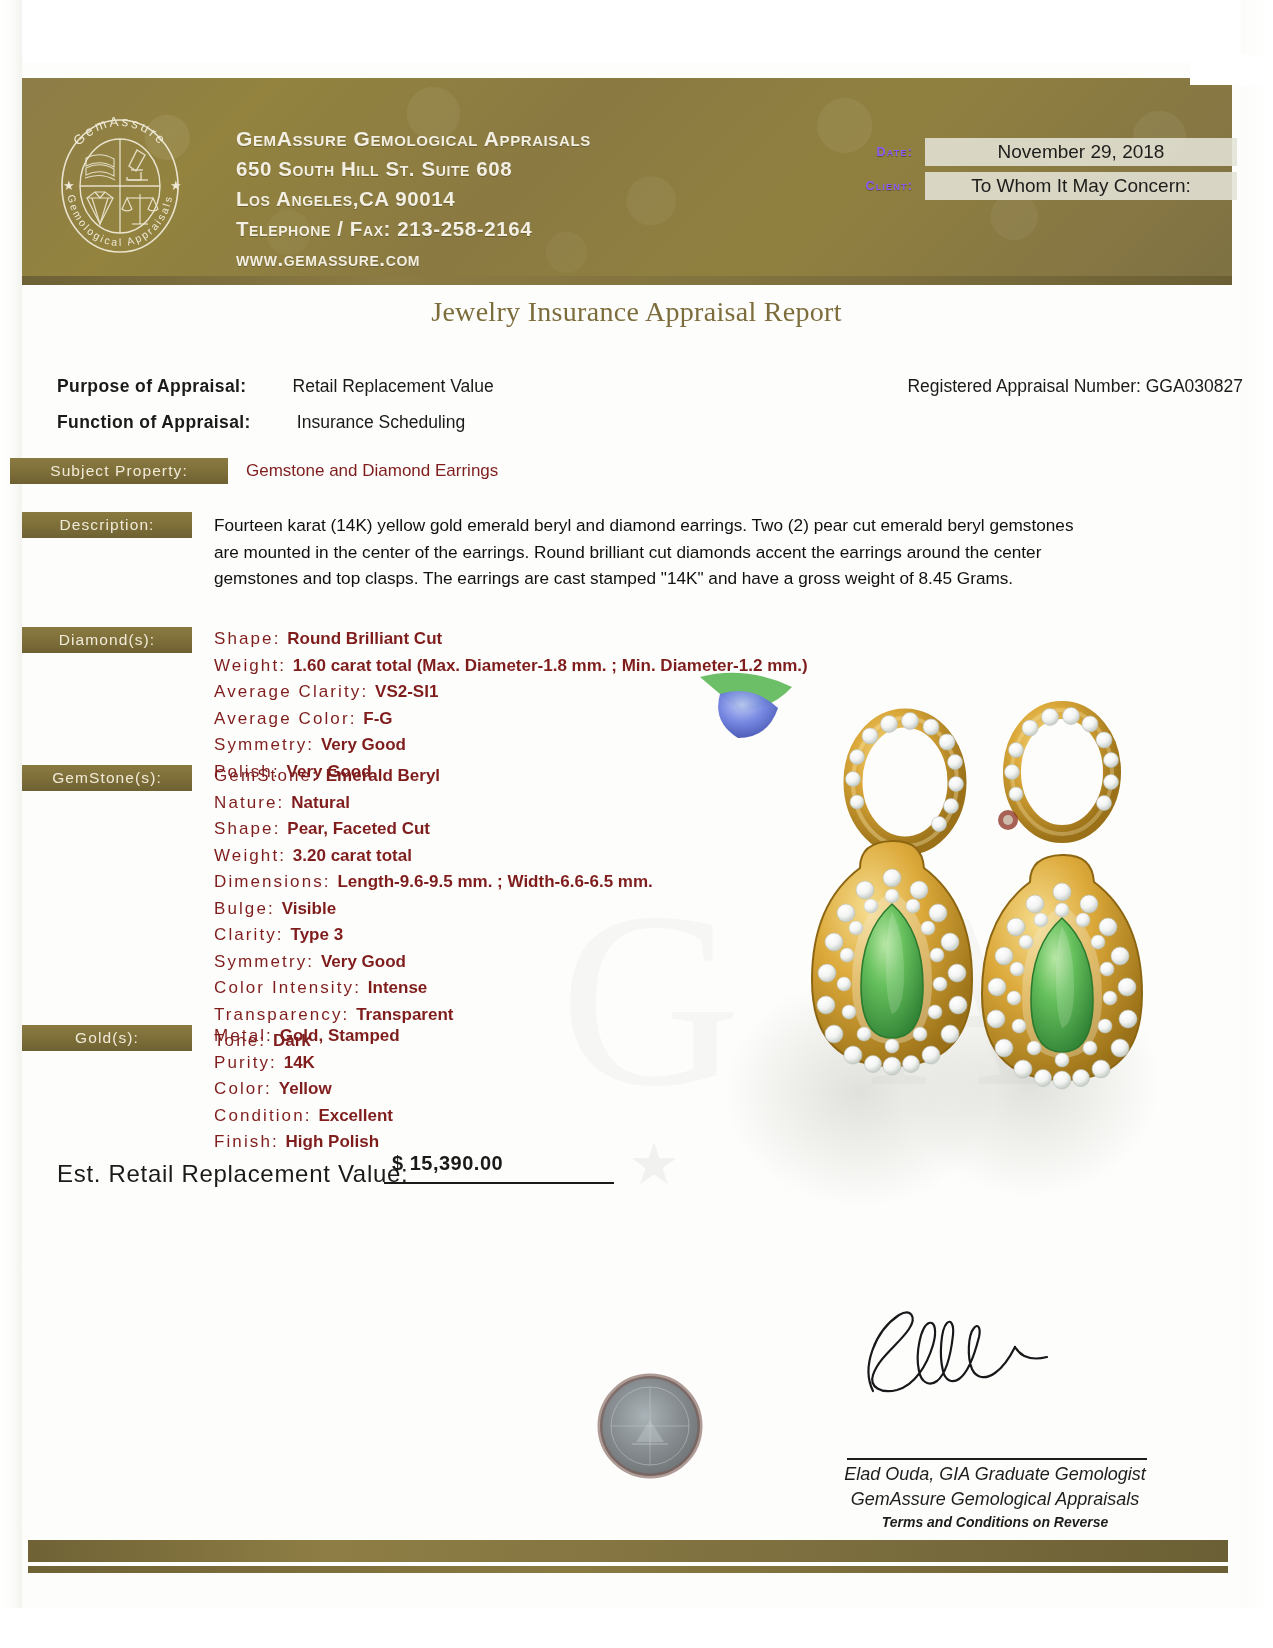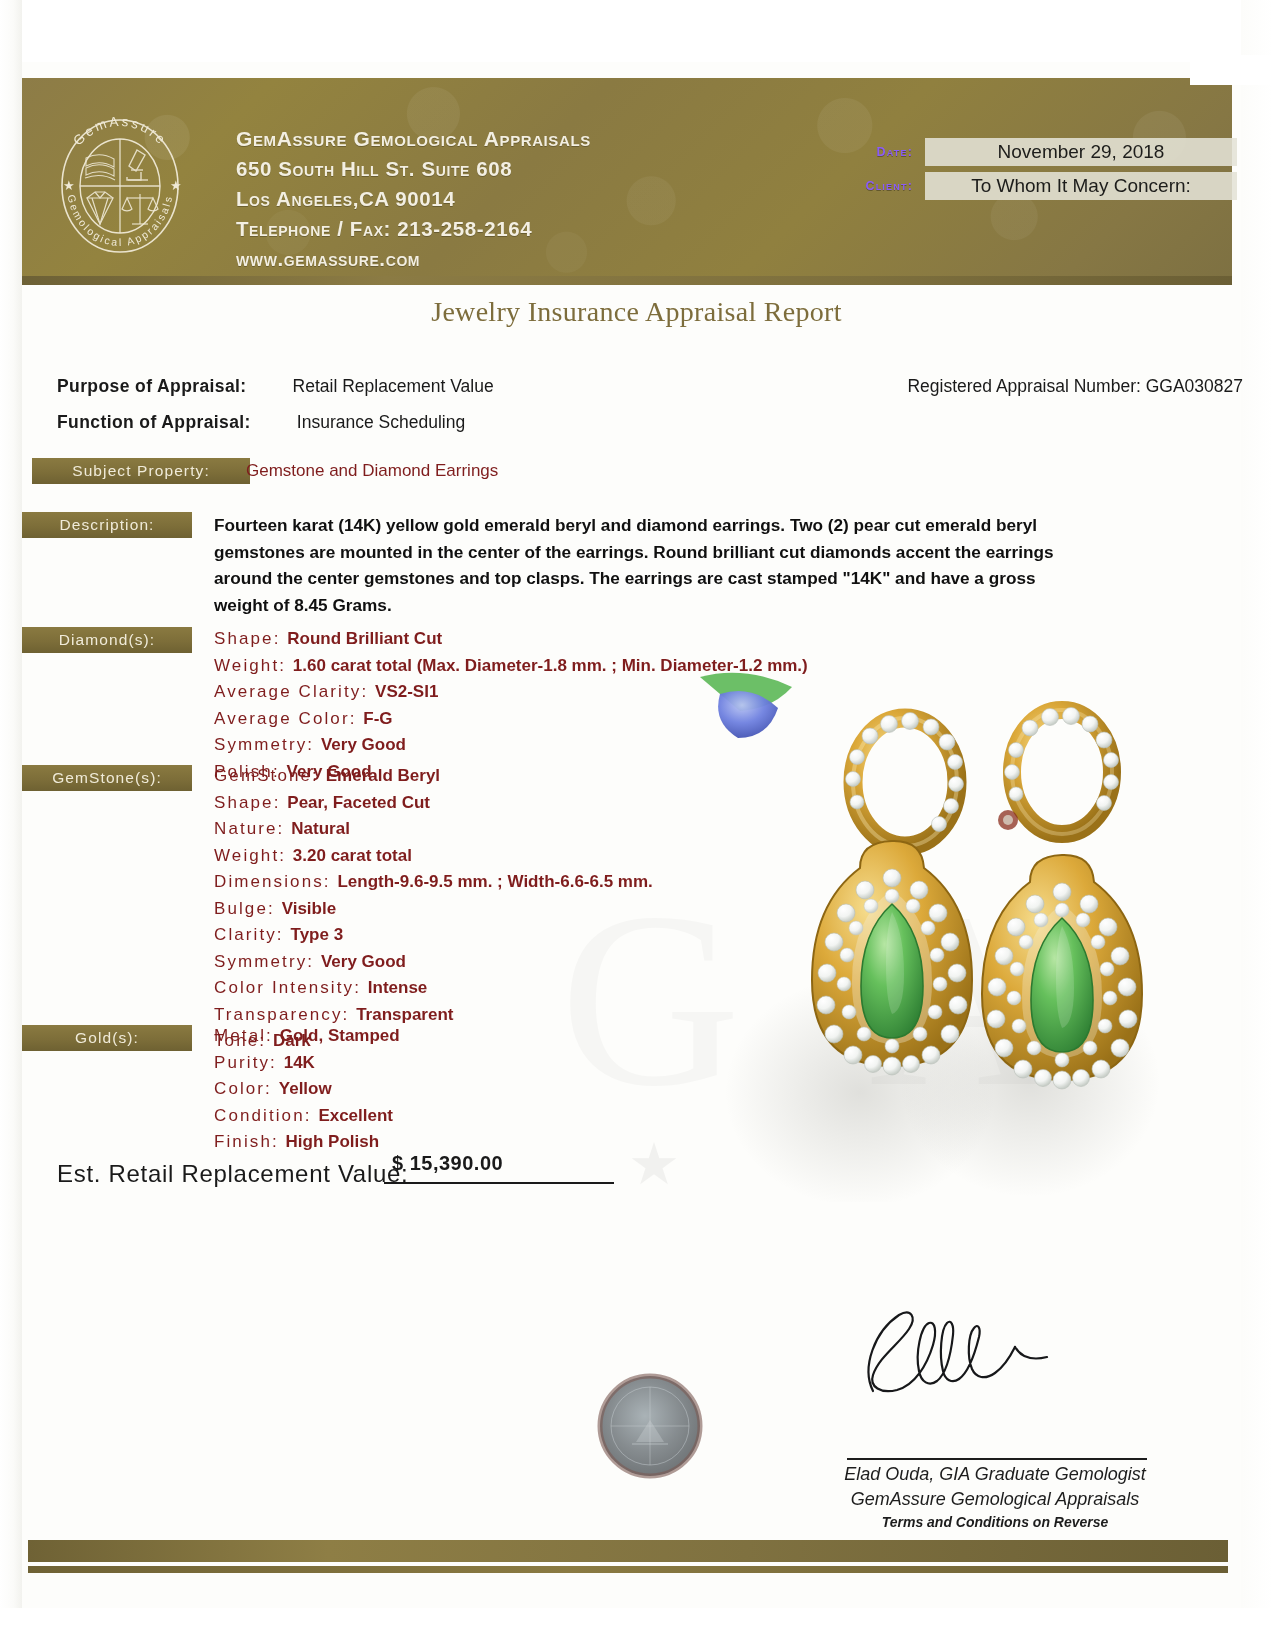--- a/index.html
+++ b/index.html
@@ -203,21 +203,20 @@
     letter-spacing: 0;
   }
 
   .desc-body {
     position: absolute;
     left: 214px; top: 512px;
     width: 880px;
     font-size: 17.2px;
     line-height: 26.5px;
     color: #101010;
-    font-weight: bold;
   }
 
   
   .value-label {
     position: absolute;
     left: 57px; top: 1160px;
     font-size: 24px;
     font-weight: normal;
     letter-spacing: 0.7px;
     white-space: nowrap;
@@ -398,41 +397,41 @@
   <div class="doc-title">Jewelry Insurance Appraisal Report</div>
 
   <div class="purpose-line">
     <span class="pf-label">Purpose of Appraisal:</span><span class="pf-value">Retail Replacement Value</span>
   </div>
   <div class="function-line">
     <span class="pf-label">Function of Appraisal:</span><span class="pf-value">Insurance Scheduling</span>
   </div>
   <div class="reg-number">Registered Appraisal Number: GGA030827</div>
 
-  <div class="sec-tag" style="left:32px; top:458px; width:218px;">Subject Property:</div>
+  <div class="sec-tag" style="left:10px; top:458px; width:218px;">Subject Property:</div>
   <div class="sec-body" style="left:246px; top:458px;">Gemstone and Diamond Earrings</div>
 
   <div class="sec-tag" style="left:22px; top:512px; width:170px;">Description:</div>
   <div class="desc-body">Fourteen karat (14K) yellow gold emerald beryl and diamond earrings. Two (2) pear cut emerald beryl gemstones are mounted in the center of the earrings. Round brilliant cut diamonds accent the earrings around the center gemstones and top clasps. The earrings are cast stamped "14K" and have a gross weight of 8.45 Grams.</div>
 
   <div class="sec-tag" style="left:22px; top:627px; width:170px;">Diamond(s):</div>
   <div class="sec-body" style="left:214px; top:626px;">
       <div><span class="k">Shape: </span><span class="v">Round Brilliant Cut</span></div>
       <div><span class="k">Weight: </span><span class="v">1.60 carat total (Max. Diameter-1.8 mm. ; Min. Diameter-1.2 mm.)</span></div>
       <div><span class="k">Average Clarity: </span><span class="v">VS2-SI1</span></div>
       <div><span class="k">Average Color: </span><span class="v">F-G</span></div>
       <div><span class="k">Symmetry: </span><span class="v">Very Good</span></div>
       <div><span class="k">Polish: </span><span class="v">Very Good</span></div>
     </div>
 
   <div class="sec-tag" style="left:22px; top:765px; width:170px;">GemStone(s):</div>
   <div class="sec-body" style="left:214px; top:763px;">
       <div><span class="k">GemStone: </span><span class="v">Emerald Beryl</span></div>
+      <div><span class="k">Nature: </span><span class="v">Natural</span></div>
       <div><span class="k">Shape: </span><span class="v">Pear, Faceted Cut</span></div>
-      <div><span class="k">Nature: </span><span class="v">Natural</span></div>
       <div><span class="k">Weight: </span><span class="v">3.20 carat total</span></div>
       <div><span class="k">Dimensions: </span><span class="v">Length-9.6-9.5 mm. ; Width-6.6-6.5 mm.</span></div>
       <div><span class="k">Bulge: </span><span class="v">Visible</span></div>
       <div><span class="k">Clarity: </span><span class="v">Type 3</span></div>
       <div><span class="k">Symmetry: </span><span class="v">Very Good</span></div>
       <div><span class="k">Color Intensity: </span><span class="v">Intense</span></div>
       <div><span class="k">Transparency: </span><span class="v">Transparent</span></div>
       <div><span class="k">Tone: </span><span class="v">Dark</span></div>
     </div>
 

